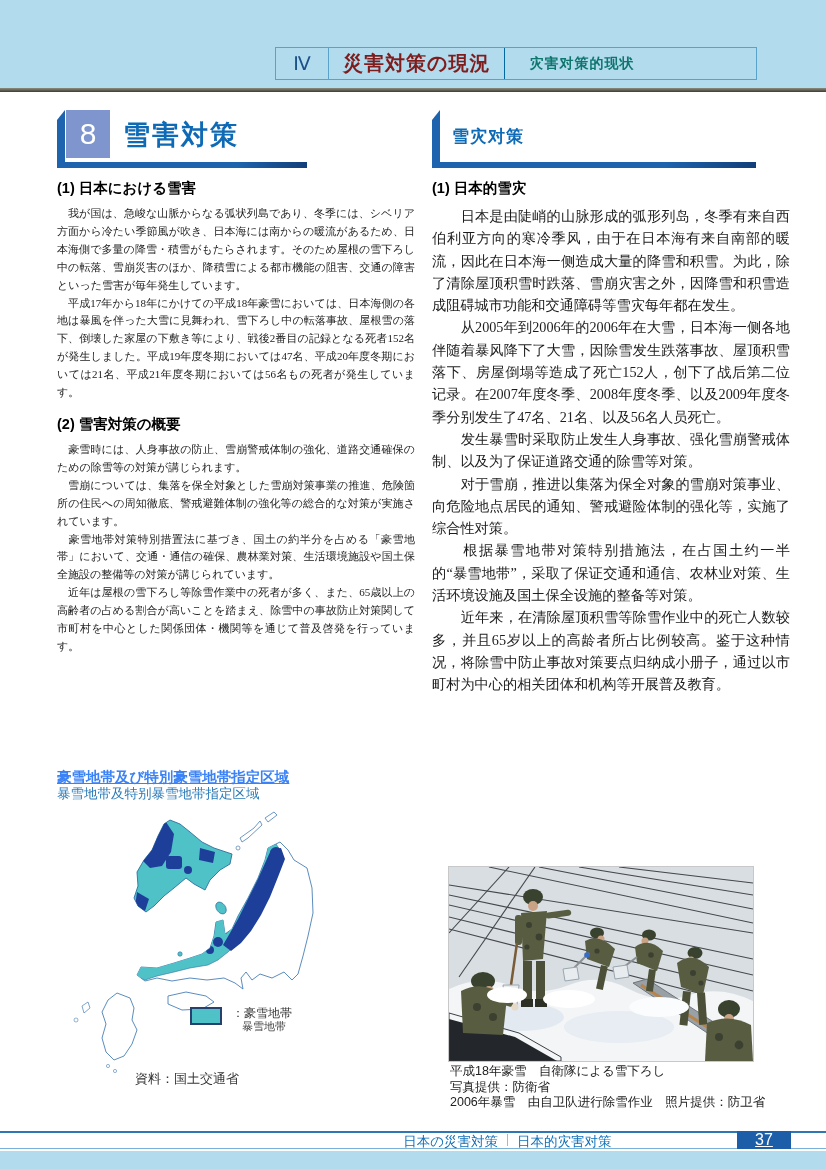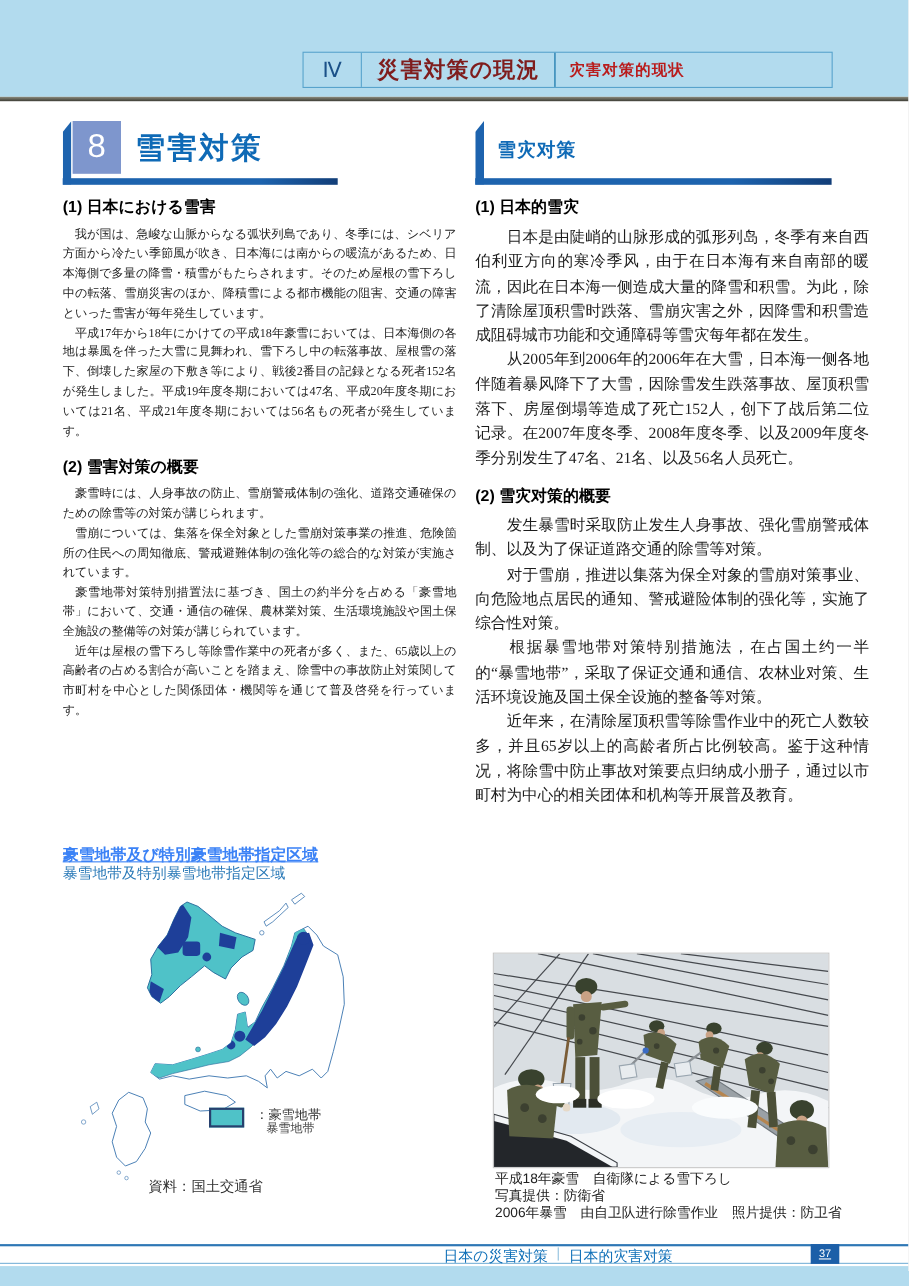--- a/index.html
+++ b/index.html
@@ -8,22 +8,22 @@
 
   
   .topband{position:absolute;left:0;top:0;width:826px;height:88px;background:#b2dbee;}
   .chapter-box{position:absolute;left:275px;top:47px;width:480px;height:31px;
                border:1px solid #58a3cc;display:flex;align-items:stretch;}
   .chapter-num{width:52px;display:flex;align-items:center;justify-content:center;
                font-family:"Liberation Serif",serif;font-size:19px;color:#1b5188;}
   .chapter-ja{border-left:1px solid #58a3cc;border-right:1px solid #0369a1;
               padding:0 14px;display:flex;align-items:center;
               font-size:20px;font-weight:bold;color:#7f1d1d;letter-spacing:1px;}
-  .chapter-zh{padding:0 12px;display:flex;align-items:center;flex:1;
-              font-size:14px;color:#b91c1c;font-weight:bold;letter-spacing:1px;}
+  .chapter-zh{padding:0 24px;display:flex;align-items:center;flex:1;
+              font-size:14px;color:#0f766e;font-weight:bold;letter-spacing:1px;}
   .rule{position:absolute;left:0;top:88px;width:826px;height:4px;
         background:linear-gradient(#8c8c7e,#3d3d35);}
 
   
   .sec{position:absolute;top:110px;height:58px;}
   .sec.l{left:57px;width:250px;}
   .sec.r{left:432px;width:324px;}
   .vbar{position:absolute;left:0;top:0;width:8px;height:58px;background:#1d63ae;
         clip-path:polygon(100% 0,100% 100%,0 100%,0 10px);}
   .hbar{position:absolute;left:0;bottom:0;height:6px;width:100%;
@@ -66,22 +66,22 @@
   .photo-captions{position:absolute;left:450px;top:1064px;font-size:12.5px;line-height:15.5px;color:#222;}
   .photo-captions div{white-space:nowrap;}
 
   
   .footer-bar{position:absolute;left:0;top:1131px;width:826px;height:18px;background:#fff;
               border-top:2px solid #2e77b5;border-bottom:1px solid #79b2d8;box-sizing:border-box;}
   .footer-ja{position:absolute;left:330px;top:1133px;width:168px;text-align:right;
              font-size:13.5px;color:#1070b8;}
   .footer-sep{position:absolute;left:507px;top:1134px;width:1px;height:12px;background:#8fc0de;}
   .footer-zh{position:absolute;left:517px;top:1133px;font-size:13.5px;color:#1070b8;}
-  .page-num{position:absolute;left:737px;top:1131px;width:26px;height:18px;background:#1c5fa8;
-            color:#fff;font-size:10px;display:flex;align-items:center;justify-content:center;text-decoration:underline;}
+  .page-num{position:absolute;left:737px;top:1131px;width:54px;height:18px;background:#1c5fa8;
+            color:#fff;font-size:16px;display:flex;align-items:center;justify-content:center;text-decoration:underline;}
   .bottomband{position:absolute;left:0;top:1151px;width:826px;height:18px;background:#b2dbee;}
 </style>
 </head>
 <body>
 
 <div class="page">
 
   <div class="topband"></div>
   <div class="chapter-box">
     <div class="chapter-num">Ⅳ</div>
@@ -110,21 +110,20 @@
     <p>　豪雪時には、人身事故の防止、雪崩警戒体制の強化、道路交通確保のための除雪等の対策が講じられます。</p>
     <p>　雪崩については、集落を保全対象とした雪崩対策事業の推進、危険箇所の住民への周知徹底、警戒避難体制の強化等の総合的な対策が実施されています。</p>
     <p>　豪雪地帯対策特別措置法に基づき、国土の約半分を占める「豪雪地帯」において、交通・通信の確保、農林業対策、生活環境施設や国土保全施設の整備等の対策が講じられています。</p>
     <p>　近年は屋根の雪下ろし等除雪作業中の死者が多く、また、65歳以上の高齢者の占める割合が高いことを踏まえ、除雪中の事故防止対策関して市町村を中心とした関係団体・機関等を通じて普及啓発を行っています。</p>
   </div>
 
   <div class="col r">
     <h3>(1) 日本的雪灾</h3>
     <p>　　日本是由陡峭的山脉形成的弧形列岛，冬季有来自西伯利亚方向的寒冷季风，由于在日本海有来自南部的暖流，因此在日本海一侧造成大量的降雪和积雪。为此，除了清除屋顶积雪时跌落、雪崩灾害之外，因降雪和积雪造成阻碍城市功能和交通障碍等雪灾每年都在发生。</p>
     <p>　　从2005年到2006年的2006年在大雪，日本海一侧各地伴随着暴风降下了大雪，因除雪发生跌落事故、屋顶积雪落下、房屋倒塌等造成了死亡152人，创下了战后第二位记录。在2007年度冬季、2008年度冬季、以及2009年度冬季分别发生了47名、21名、以及56名人员死亡。</p>
-    <h3 class="second">(2) 雪灾对策的概要</h3>
     <p>　　发生暴雪时采取防止发生人身事故、强化雪崩警戒体制、以及为了保证道路交通的除雪等对策。</p>
     <p>　　对于雪崩，推进以集落为保全对象的雪崩对策事业、向危险地点居民的通知、警戒避险体制的强化等，实施了综合性对策。</p>
     <p>　　根据暴雪地带对策特别措施法，在占国土约一半的“暴雪地带”，采取了保证交通和通信、农林业对策、生活环境设施及国土保全设施的整备等对策。</p>
     <p>　　近年来，在清除屋顶积雪等除雪作业中的死亡人数较多，并且65岁以上的高龄者所占比例较高。鉴于这种情况，将除雪中防止事故对策要点归纳成小册子，通过以市町村为中心的相关团体和机构等开展普及教育。</p>
   </div>
 
   <div class="map-title1">豪雪地帯及び特別豪雪地帯指定区域</div>
   <div class="map-title2">暴雪地带及特别暴雪地带指定区域</div>
 
   <svg class="map-svg" viewBox="0 0 300 287" xmlns="http://www.w3.org/2000/svg">

